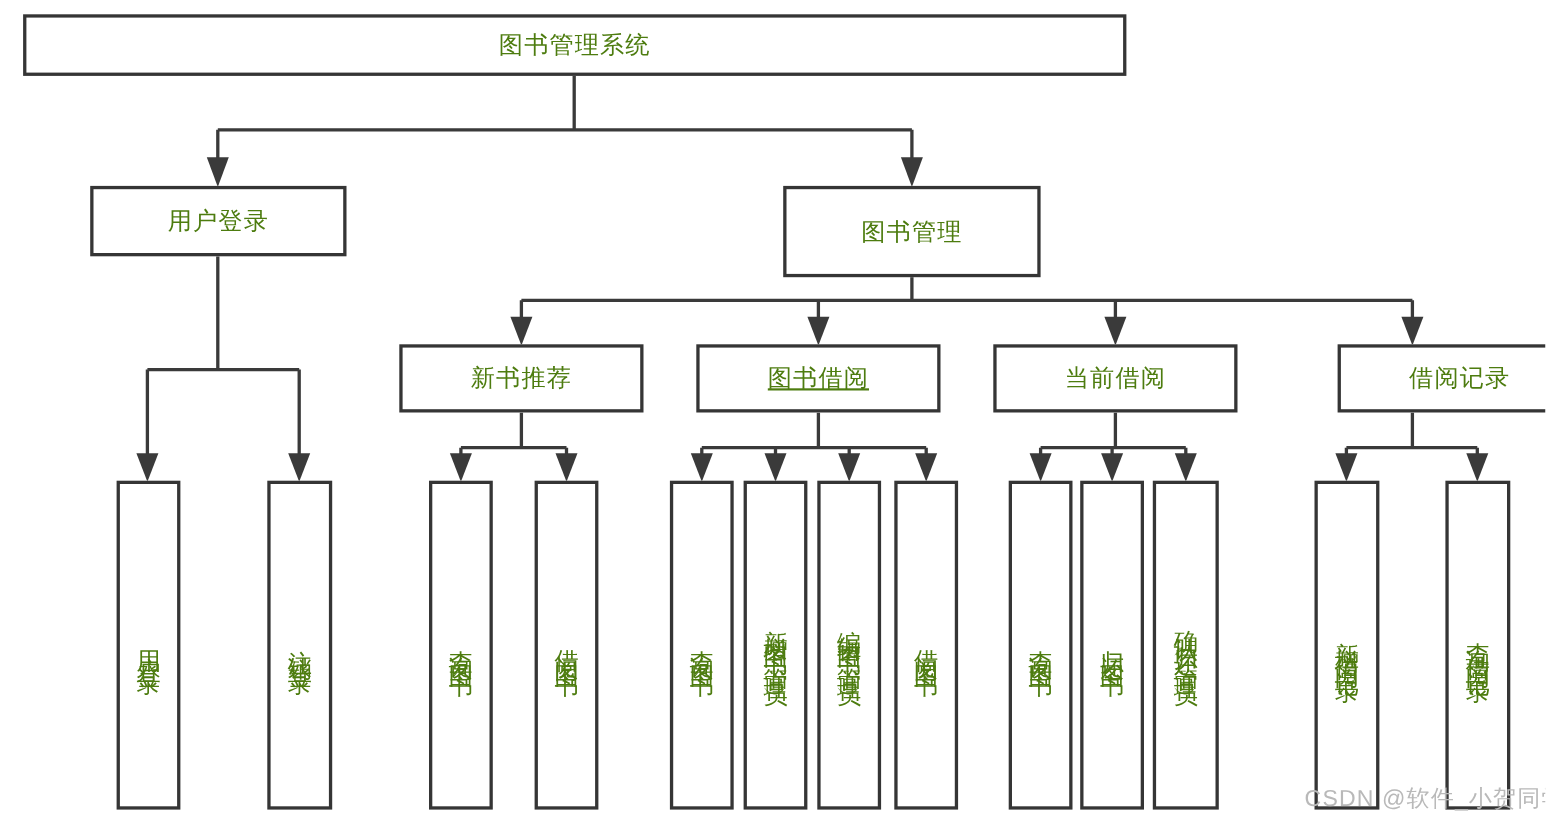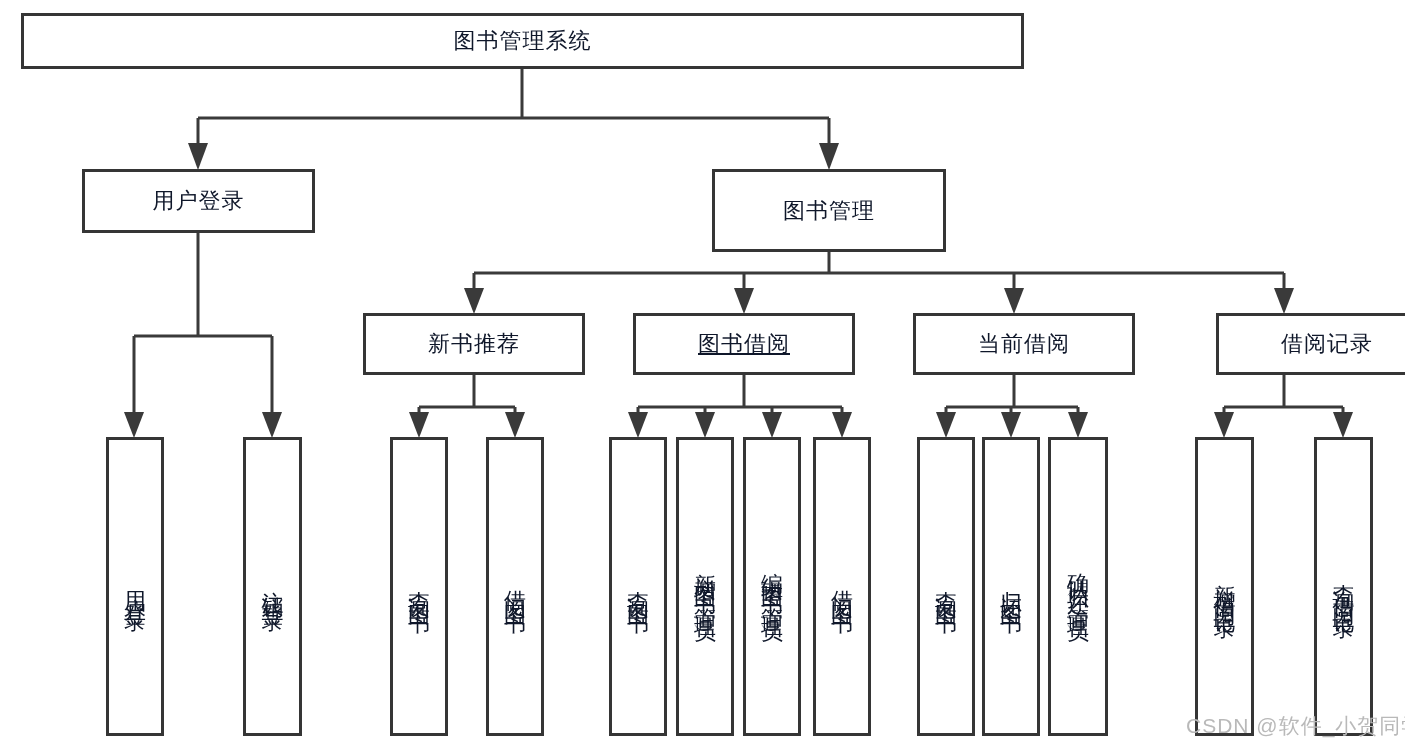--- a/index.html
+++ b/index.html
@@ -4,21 +4,21 @@
 <style>
   html,body{margin:0;padding:0;background:#fff;}
   .canvas{
     position:relative;width:1405px;height:747px;background:#ffffff;
     font-family:"Liberation Sans","DejaVu Sans",sans-serif;overflow:hidden;
   }
   svg.wires{position:absolute;left:0;top:0;width:1405px;height:747px;}
   .box{
     position:absolute;box-sizing:border-box;background:#ffffff;
     border:3px solid #353535;display:flex;align-items:center;justify-content:center;
-    color:#0f172a;
+    color:#4d7c0f;
   }
   .box span{font-size:22px;letter-spacing:1px;white-space:nowrap;}
   .root{left:21px;top:13px;width:1003px;height:56px;}
   .l2a{left:82px;top:169px;width:233px;height:64px;}
   .l2b{left:712px;top:169px;width:234px;height:83px;}
   .l3{top:313px;width:222px;height:62px;}
   .leaf{top:437px;width:58px;height:299px;}
   .leaf .vtext{
     writing-mode:vertical-rl;text-orientation:mixed;
     font-size:22px;line-height:1;letter-spacing:7px;white-space:nowrap;
@@ -83,21 +83,21 @@
   <div class="box l2b">
     <span>图书管理</span>
   </div>
 
   <div class="box l3" style="left:363px;">
     <span>新书推荐</span>
   </div>
   <div class="box l3" style="left:633px;text-decoration:underline;">
     <span>图书借阅</span>
   </div>
-  <div class="box l3" style="left:903px;margin-left:10px;">
+  <div class="box l3" style="left:903px;">
     <span>当前借阅</span>
   </div>
   <div class="box l3" style="left:1216px;">
     <span>借阅记录</span>
   </div>
 
   <div class="box leaf" style="left:106px;">
     <span class="vtext">用户登录</span>
   </div>
   <div class="box leaf" style="left:243px;width:59px;">

